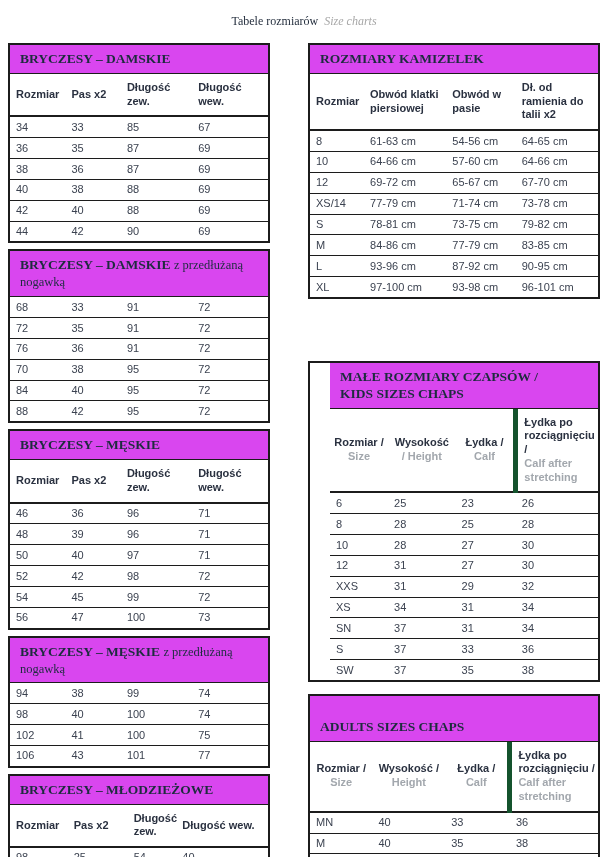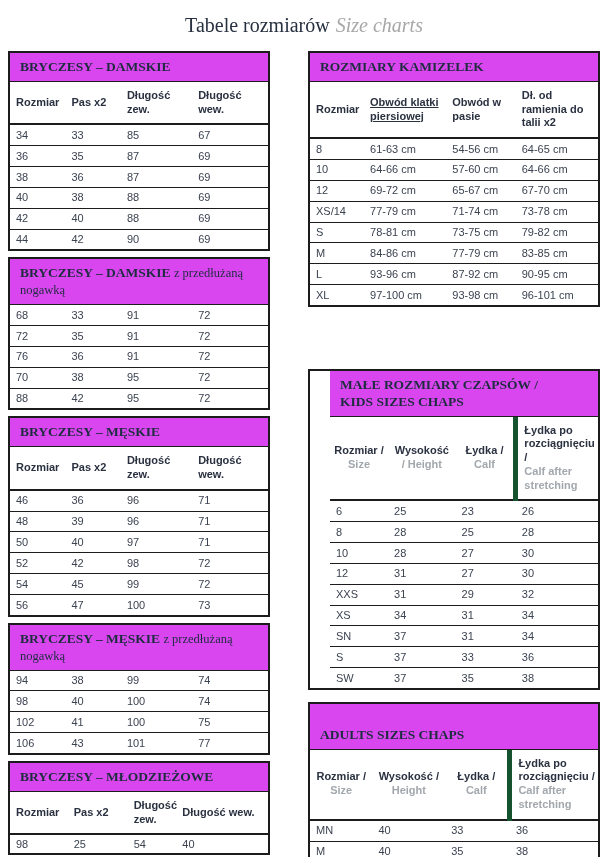--- a/index.html
+++ b/index.html
@@ -6,21 +6,21 @@
   body{
     width:608px;min-height:857px;
     font-family:"Liberation Sans", sans-serif;
     color:#3b4250;
     -webkit-font-smoothing:antialiased;
   }
   .page{width:608px;box-sizing:border-box;padding:10px 8px 8px 8px;}
   .page-title{
     text-align:center;
     font-family:"Liberation Serif", serif;
-    font-size:20px;
+    font-size:12px;
     color:#26303f;
     margin:4px 0 14px 0;
   }
   .page-title .subtitle{
     font-style:italic;
     color:#a7a7a7;
     margin-left:6px;
   }
   .columns{display:flex;gap:38px;align-items:flex-start;}
   .col-left{width:262px;flex:0 0 262px;}
@@ -177,20 +177,26 @@
                 <td>91</td>
                 <td>72</td>
               </tr>
               <tr>
                 <td>70</td>
                 <td>38</td>
                 <td>95</td>
                 <td>72</td>
               </tr>
               <tr>
+                <td>84</td>
+                <td>40</td>
+                <td>95</td>
+                <td>72</td>
+              </tr>
+              <tr>
                 <td>88</td>
                 <td>42</td>
                 <td>95</td>
                 <td>72</td>
               </tr>
             </tbody>
         </table>
       </section>
 
       <section class="tbox">
@@ -311,21 +317,21 @@
     <div class="col-right">
 
       <section class="tbox gap-after-vest">
         <div class="ttitle">
           <span>ROZMIARY KAMIZELEK</span>
         </div>
         <table class="grid cols-vest">
           <thead>
             <tr>
               <th>Rozmiar</th>
-              <th style="white-space:normal;text-decoration:underline;">Obwód klatki piersiowej</th>
+              <th style="white-space:normal;">Obwód klatki piersiowej</th>
               <th style="white-space:normal;">Obwód w pasie</th>
               <th style="white-space:normal;">Dł. od ramienia do talii x2</th>
             </tr>
           </thead>
           <tbody>
               <tr>
                 <td>8</td>
                 <td>61-63 cm</td>
                 <td>54-56 cm</td>
                 <td>64-65 cm</td>

